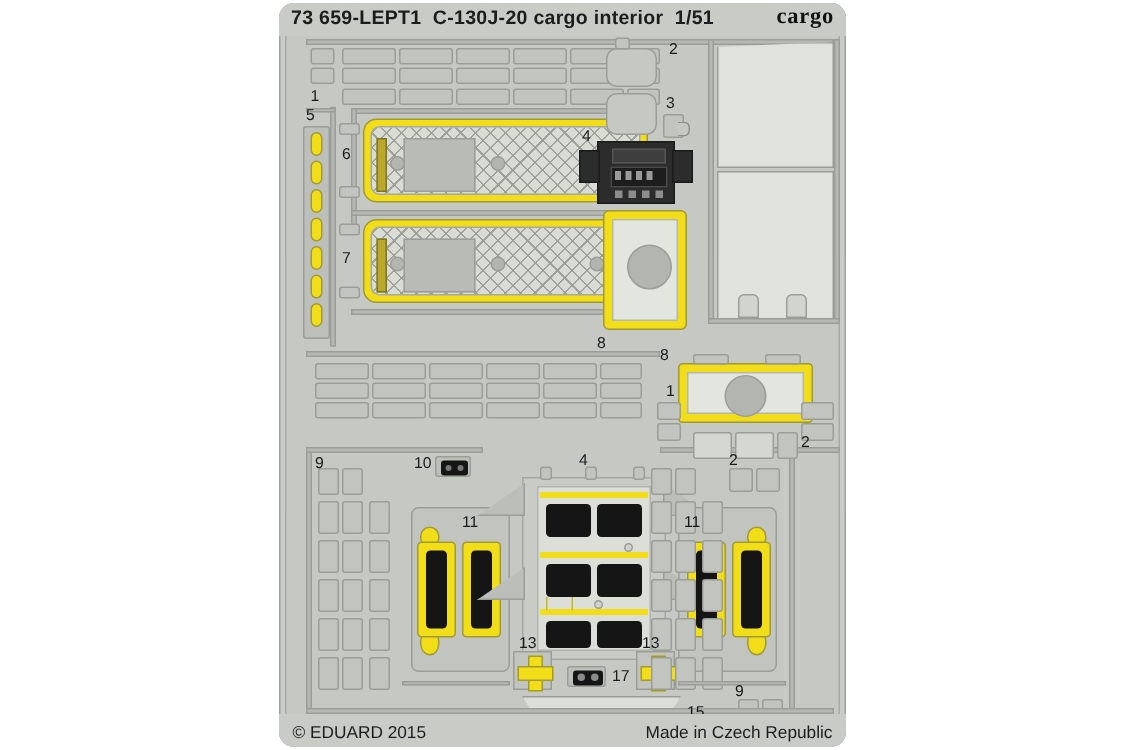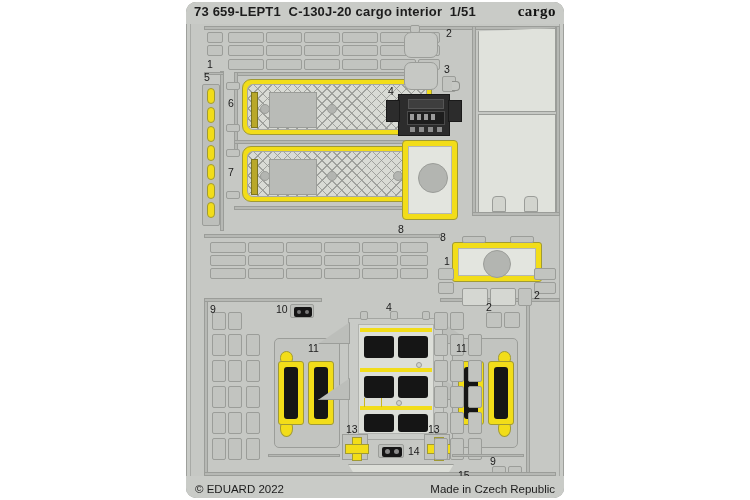--- a/index.html
+++ b/index.html
@@ -266,21 +266,21 @@
         <div style="position:absolute;left:9px;top:2px;width:8px;height:22px;background:#f2dd19;border:1px solid #a09a34;"></div>
         <div style="position:absolute;left:2px;top:9px;width:22px;height:8px;background:#f2dd19;border:1px solid #a09a34;"></div>
       </div>
       <span class="num" style="left:238px;top:418px;">13</span>
 
       <div class="pc" style="left:188px;top:438px;width:26px;height:14px;background:#bdbfbb;border:1px solid #9b9d99;border-radius:2px;">
         <div style="position:absolute;left:3px;top:2px;width:20px;height:10px;background:#151515;border-radius:2px;"></div>
         <div class="dot" style="position:absolute;left:6px;top:4px;width:5px;height:5px;background:#8a8a8a;"></div>
         <div class="dot" style="position:absolute;left:15px;top:4px;width:5px;height:5px;background:#8a8a8a;"></div>
       </div>
-      <span class="num" style="left:218px;top:440px;">14</span>
+      <span class="num" style="left:218px;top:440px;">17</span>
 
       <div class="pc" style="left:158px;top:458px;width:106px;height:24px;background:#dcded8;border:1px solid #9b9d99;clip-path:polygon(0 0,100% 0,86% 100%,14% 100%);"></div>
       <span class="num" style="left:268px;top:464px;">15</span>
 
       <div class="pc" style="left:262px;top:332px;width:66px;height:110px;background:#c2c4c0;border:1px solid #9b9d99;border-radius:5px;"></div>
       <div class="pc ylw" style="left:308px;top:345px;width:13px;height:13px;border-radius:50% 50% 40% 40%;"></div>
       <div class="pc ylw" style="left:308px;top:415px;width:13px;height:16px;border-radius:40% 40% 50% 50%;"></div>
 
       <div class="pc ylw" style="left:268px;top:355px;width:26px;height:64px;">
         <div class="blk" style="position:absolute;left:5px;top:5px;right:5px;bottom:5px;"></div>
@@ -393,18 +393,18 @@
       <div class="pc runner" style="left:14px;top:466px;width:352px;height:4px;"></div>
 
     </div>
 
     <div class="hdr">
       <span class="hdr-txt"><span>73 659-LEPT1</span>&nbsp;&nbsp;<span>C-130J-20 cargo interior</span>&nbsp;&nbsp;<span>1/51</span></span>
       <span class="brand">cargo</span>
     </div>
 
     <div class="ftr">
-      <span class="ftr-l">© EDUARD 2022</span>
+      <span class="ftr-l">© EDUARD 2015</span>
       <span class="ftr-r">Made in Czech Republic</span>
     </div>
 
   </div>
 </div>
 
 </body></html>

